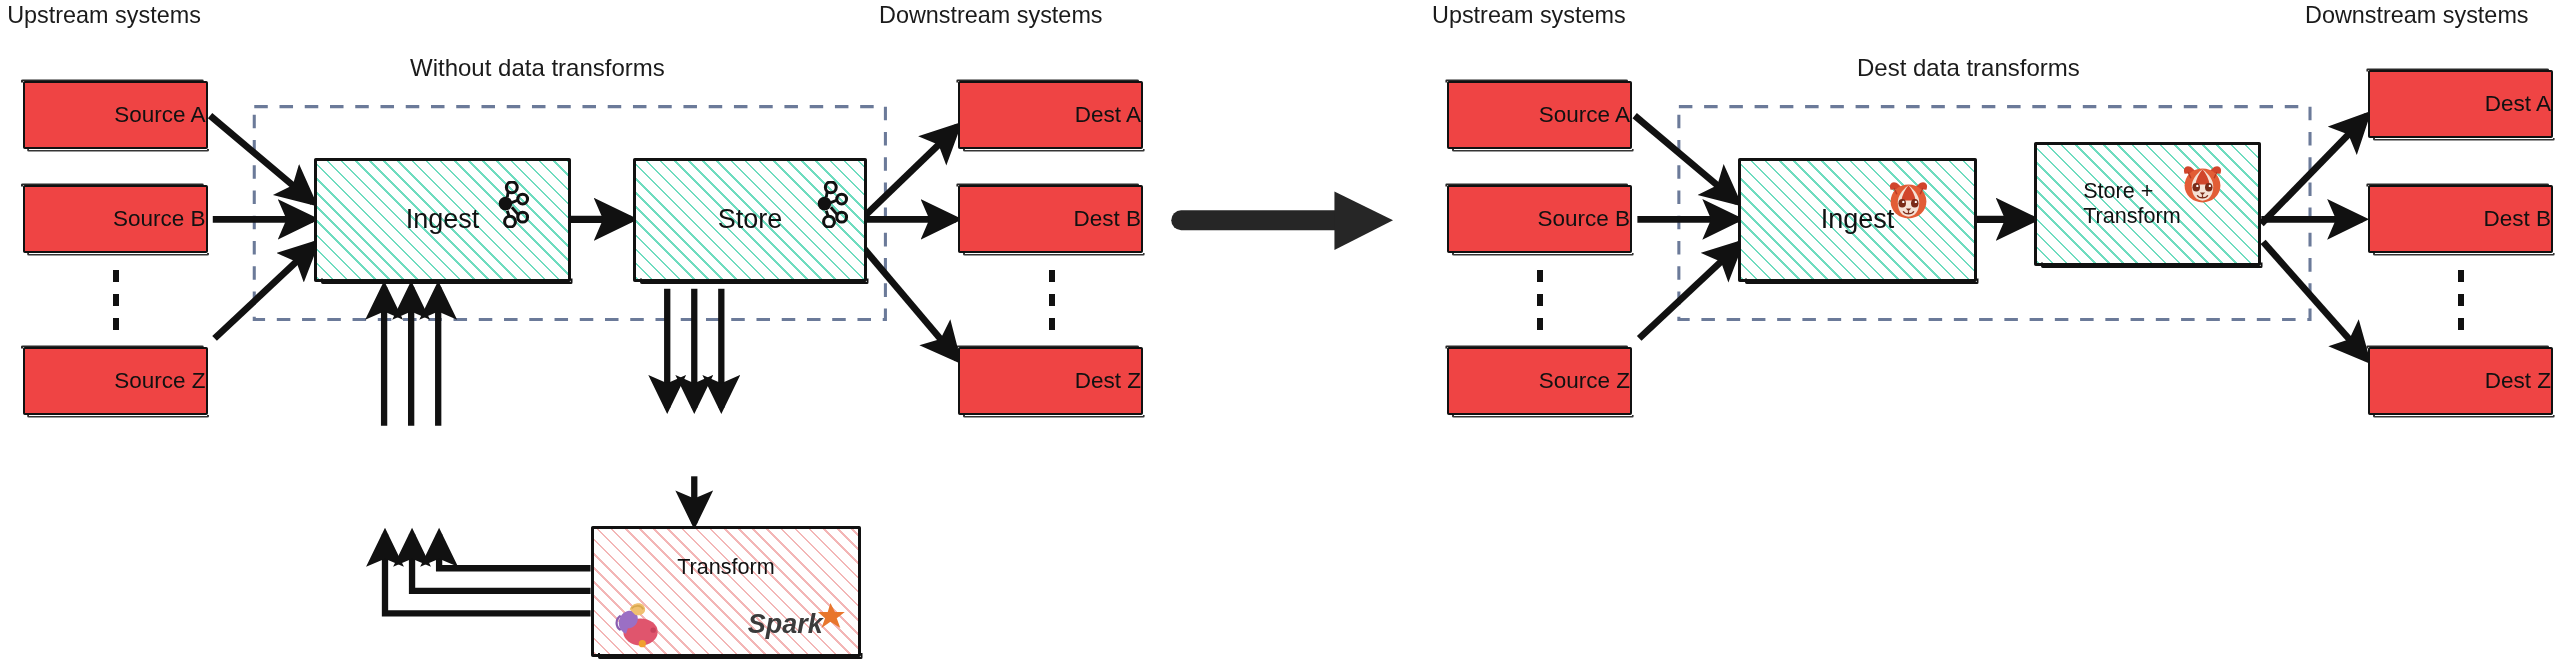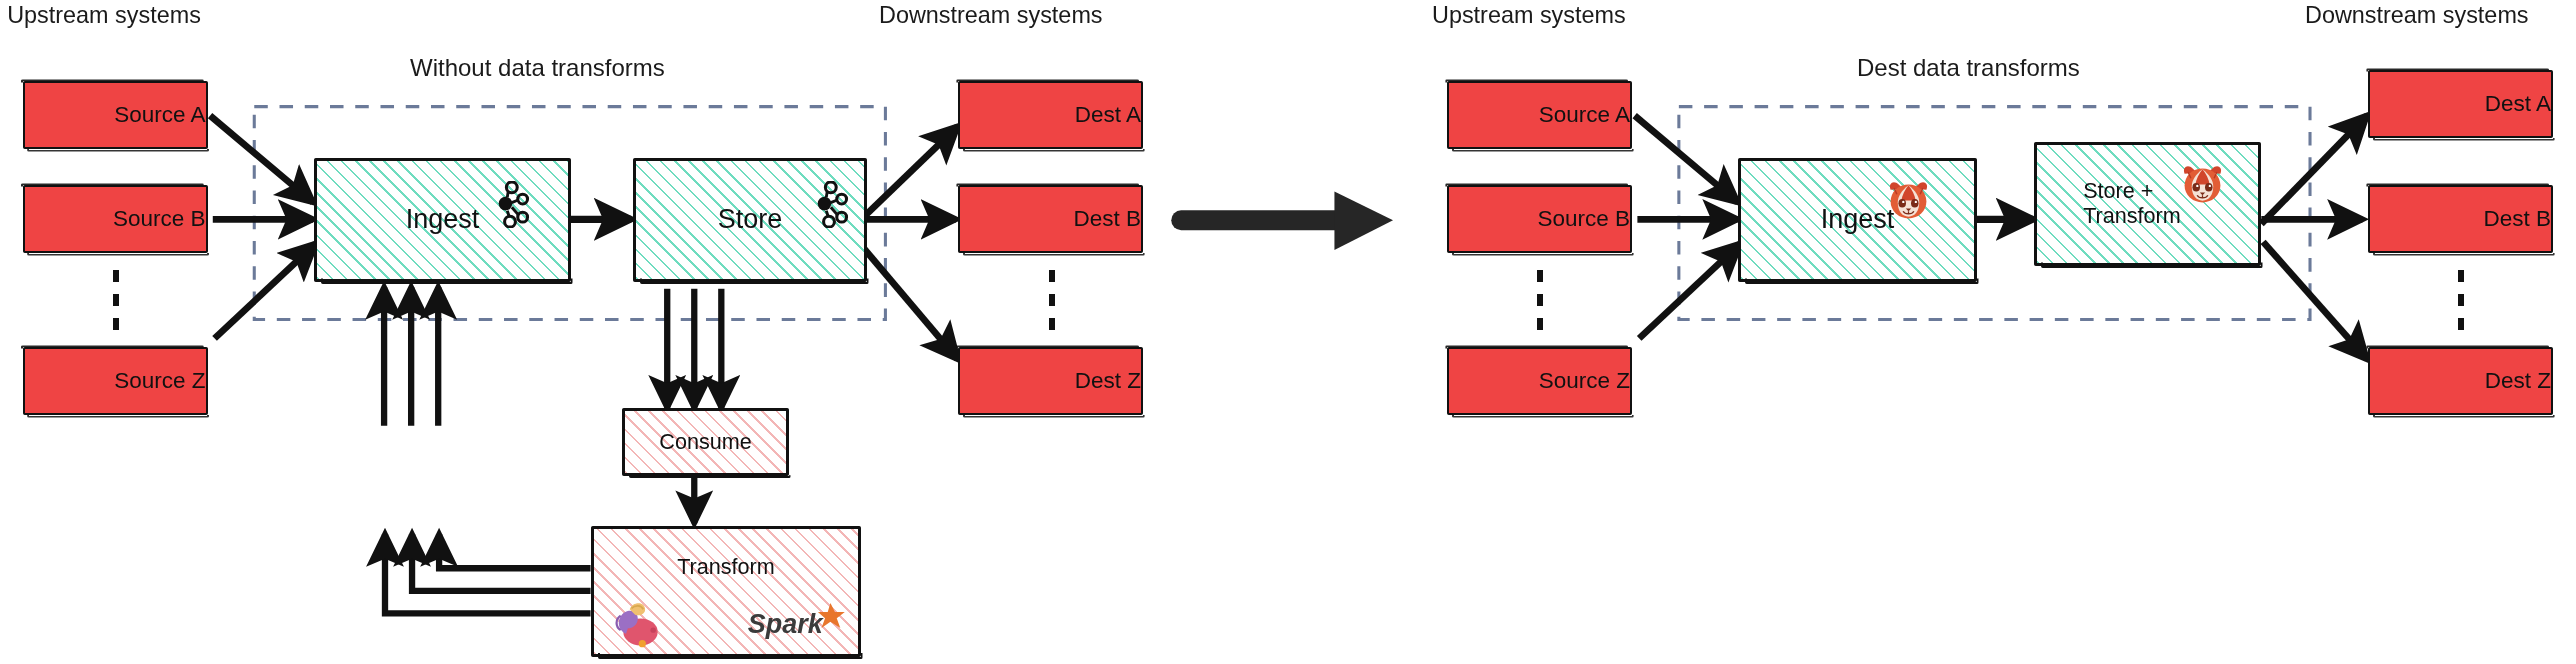--- a/index.html
+++ b/index.html
@@ -145,23 +145,20 @@
         <circle cx="36" cy="20" r="5.4" fill="none" stroke="#111" stroke-width="3.4"></circle>
         <circle cx="36" cy="40" r="5.4" fill="none" stroke="#111" stroke-width="3.4"></circle>
         <circle cx="17" cy="25" r="7.5" fill="#111"></circle>
         <circle cx="22" cy="45" r="6" fill="none" stroke="#111" stroke-width="3.4"></circle>
         <path d="M20,12 L19,18 M24,24 L31,21 M24,29 L31,37 M19,33 L21,39" stroke="#111" stroke-width="3.2" fill="none"></path>
       </svg>
     </span>
   </div>
 
 
-  <div class="pbox" style="left:622px;top:408px;width:167px;height:68px;">
-    <span class="txt">Consume</span>
-  </div>
 
   <div class="pbox" style="left:591px;top:526px;width:270px;height:131px;align-items:flex-start;justify-content:center;">
     <span class="txt" style="margin-top:25px;">Transform</span>
     <span class="icon" style="left:14.4px;top:65px;">
       <svg width="56" height="56" viewBox="0 0 62 62">
         <ellipse cx="36" cy="42" rx="19" ry="15" fill="#e0556d"></ellipse>
         <path d="M20,44 C10,40 9,26 19,20 C26,16 33,20 33,27 C33,34 27,38 22,38 Z" fill="#9b6fc4"></path>
         <path d="M24,17 C27,8 40,8 41,16 C42,22 35,25 30,23 Z" fill="#f0c070"></path>
         <path d="M26,16 C30,12 37,12 39,17" stroke="#d8a84f" stroke-width="2" fill="none"></path>
         <circle cx="50" cy="40" r="3" fill="#c8425c"></circle>

